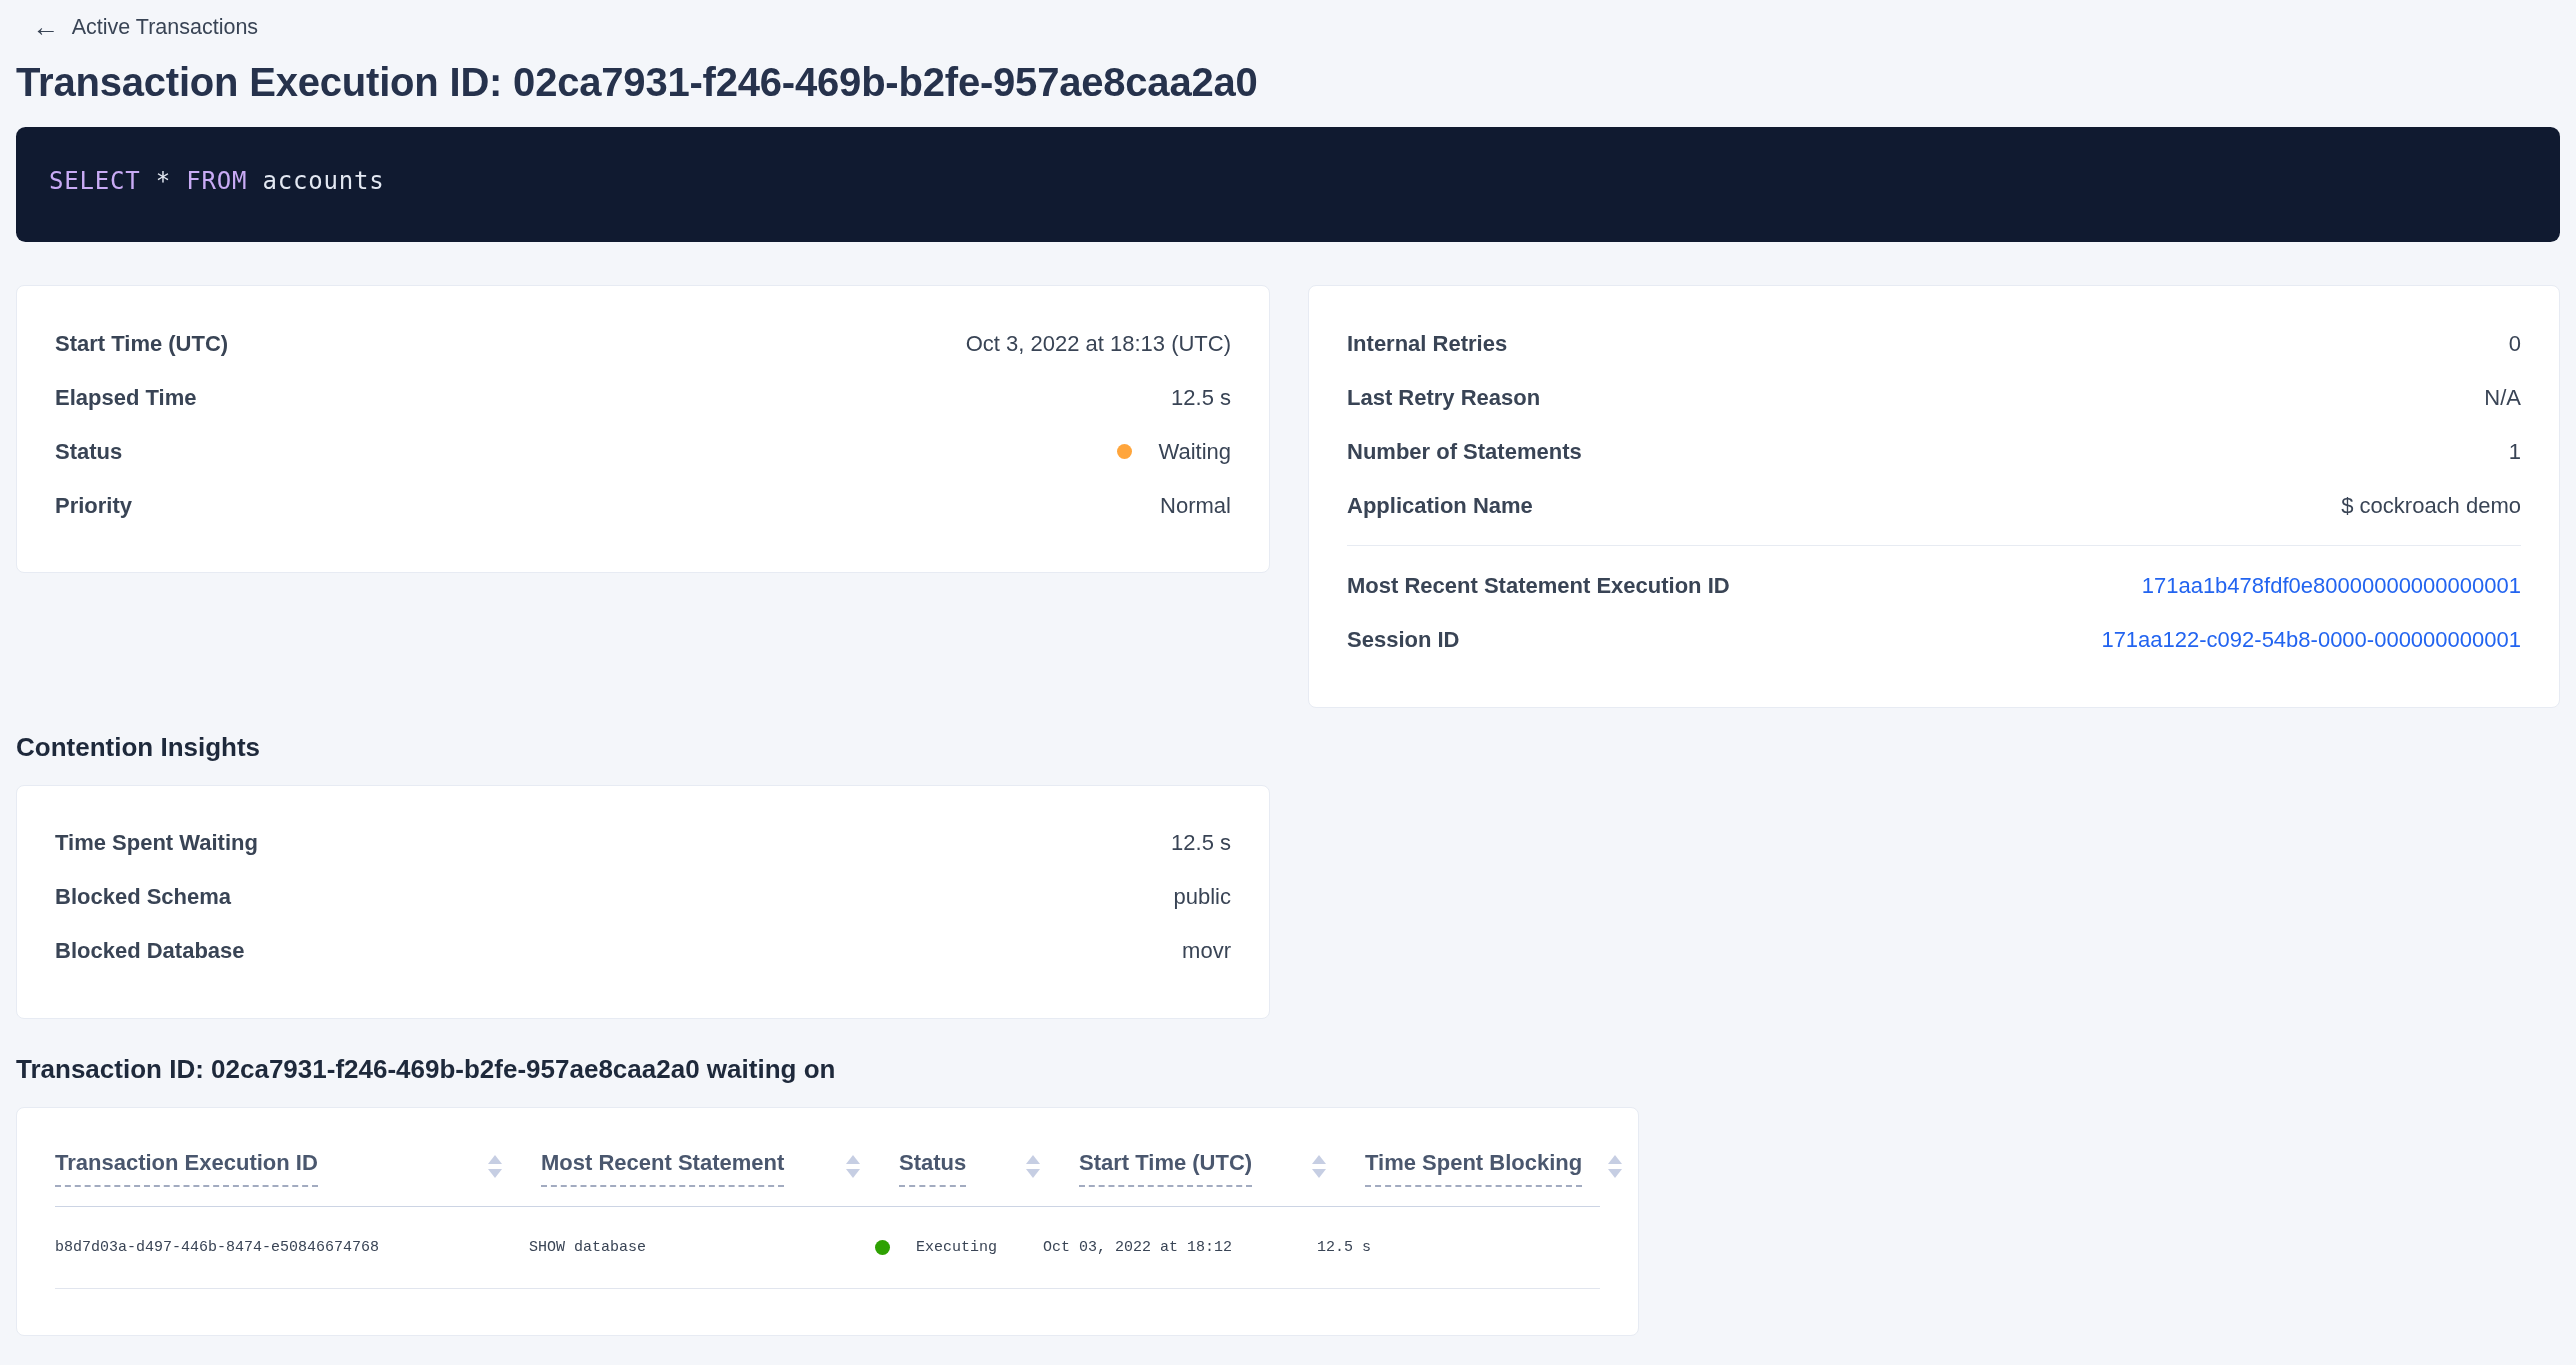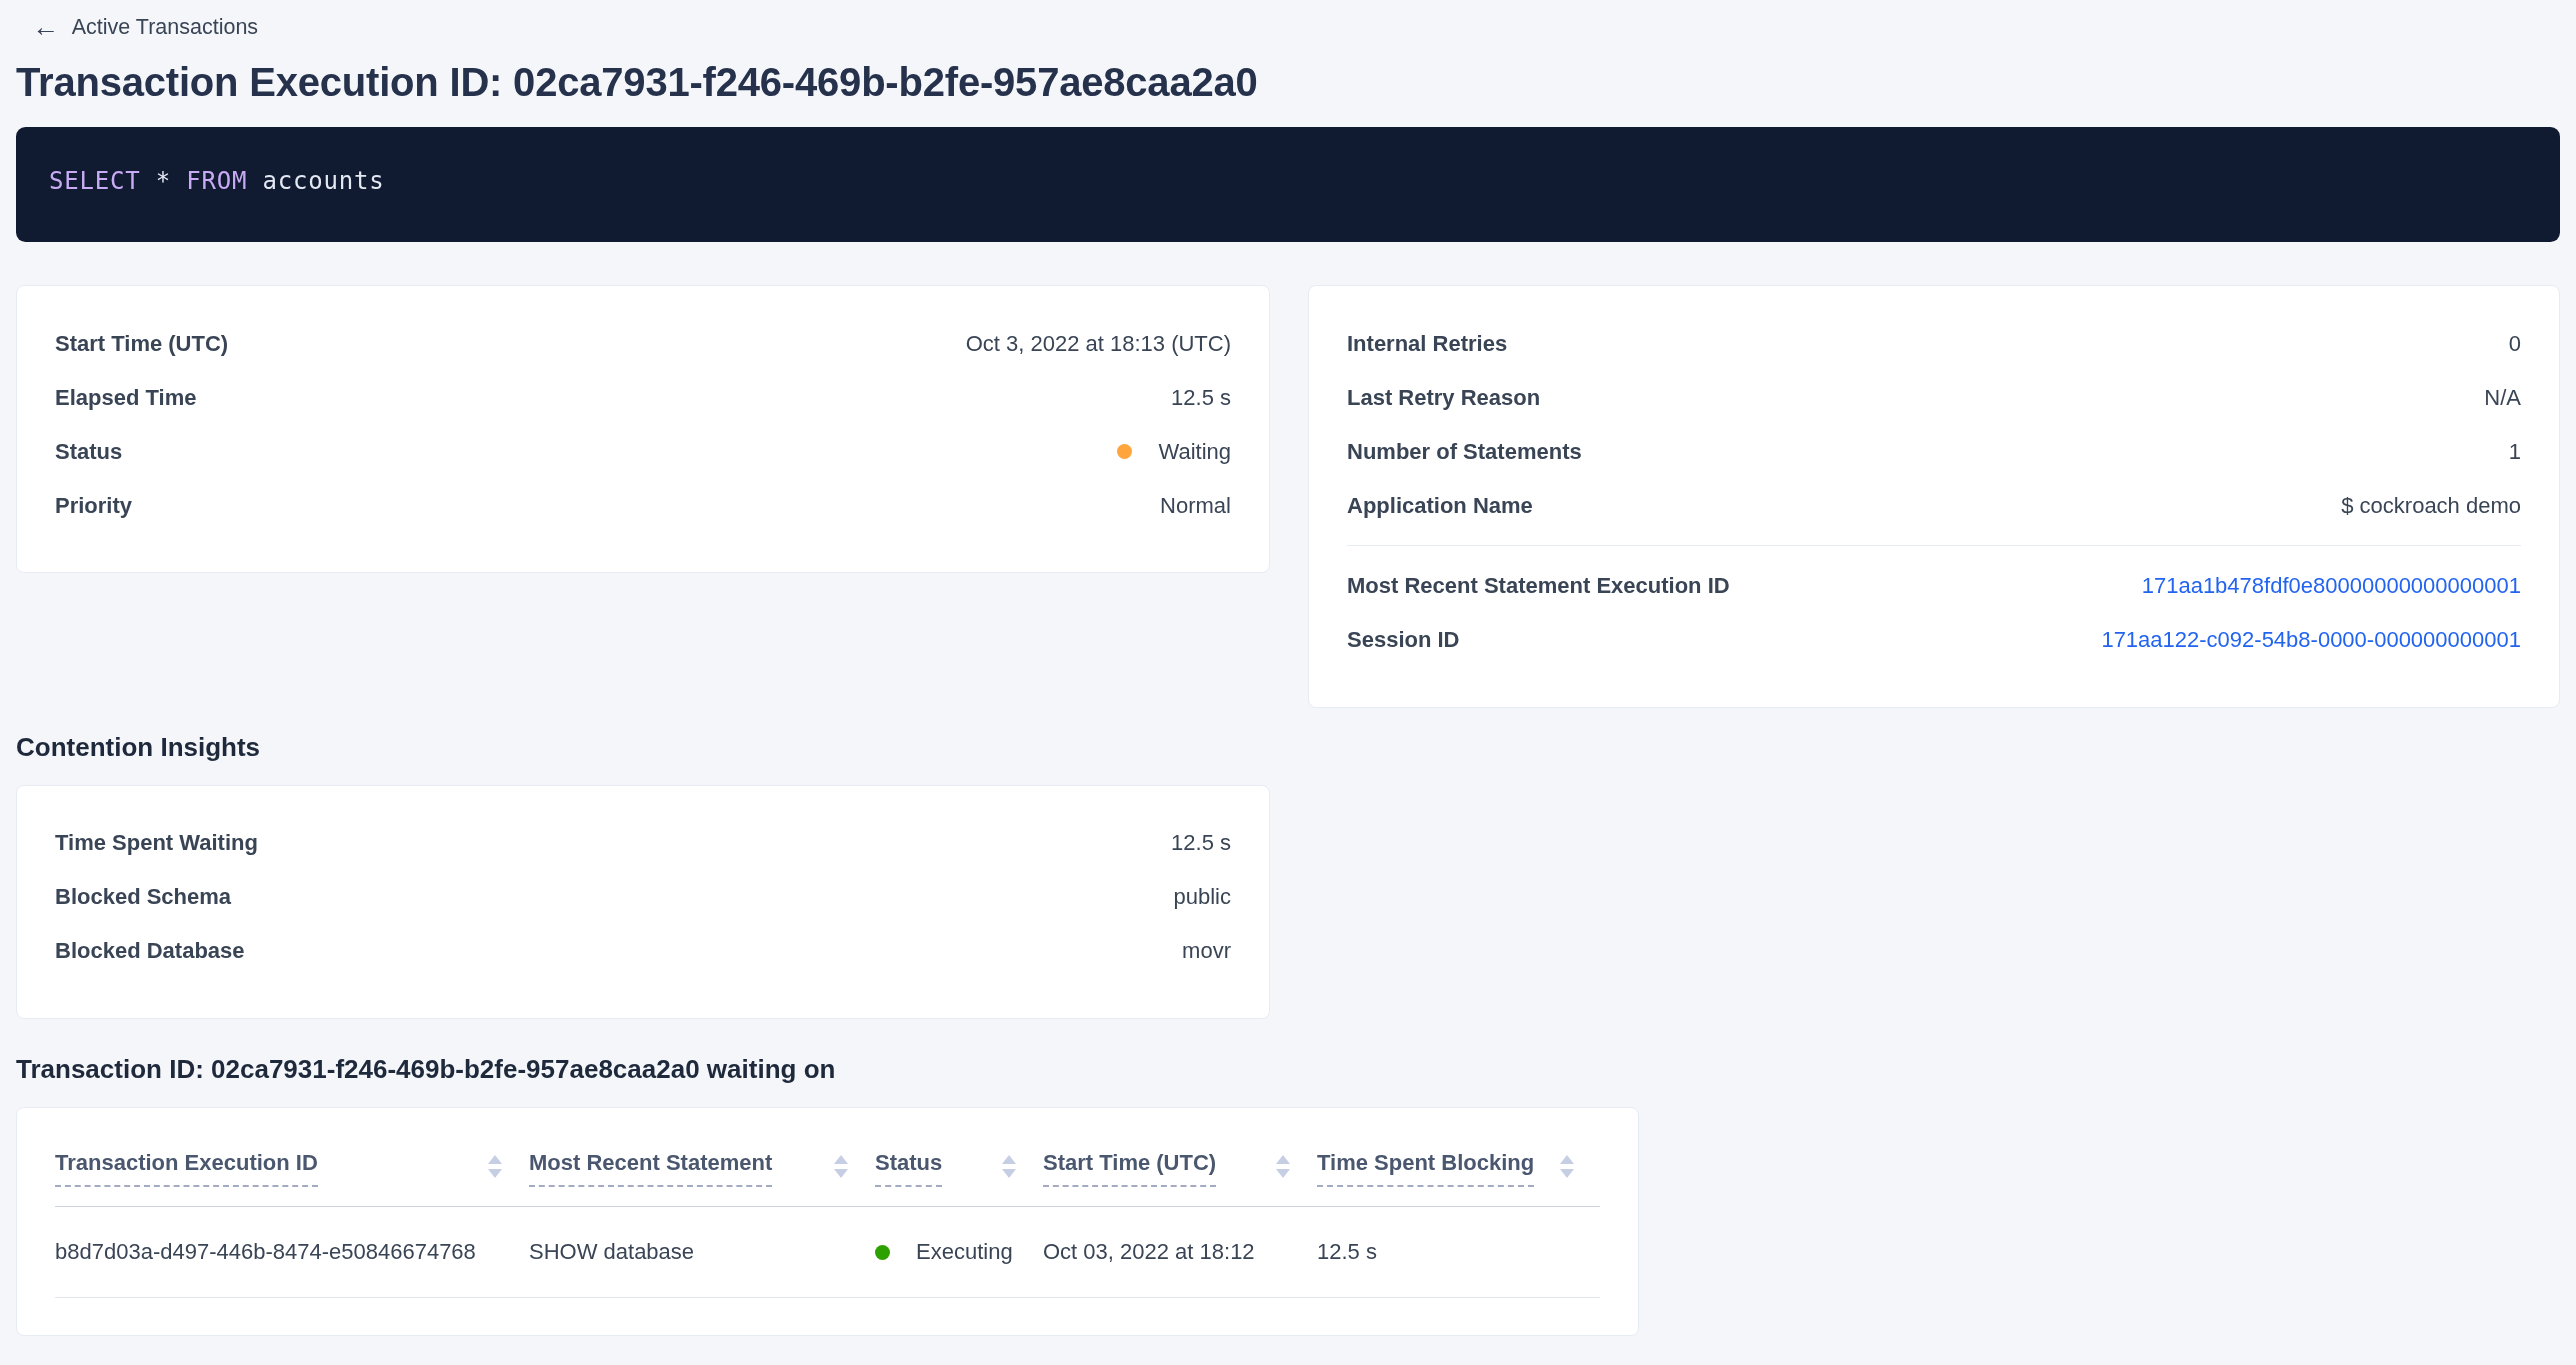--- a/index.html
+++ b/index.html
@@ -85,44 +85,44 @@
   .table-card {
     margin-top: 22px;
     width: 1623px; height: 229px;
     background: #ffffff;
     border: 1.6px solid #e7ebf3;
     border-radius: 8px;
     padding: 0 38px;
     overflow: hidden;
   }
   .tgrid { display: grid; grid-template-columns: 474px 346px 168px 274px 284px; }
-  .thead { padding-top: 41px; border-bottom: 1.6px solid #ccd4e4; }
+  .thead { padding-top: 41px; border-bottom: 1.6px solid #ccd4e4; gap: 12px; }
   .th {
     display: flex; align-items: flex-start; justify-content: space-between;
     padding-right: 27px; padding-bottom: 19px;
     cursor: pointer;
   }
   .th-label {
     display: inline-block;
     font-size: 22px; font-weight: 700; color: #4a576e;
     padding-bottom: 9.5px;
     border-bottom: 2.4px dashed #a2abc0;
     line-height: 27px;
   }
   .sort-icon { display: inline-flex; flex-direction: column; gap: 4.8px; margin-top: 6.4px; }
   .tri-up, .tri-down { width: 0; height: 0; border-left: 7.2px solid transparent; border-right: 7.2px solid transparent; }
   .tri-up { border-bottom: 9.5px solid #c6cee3; }
   .tri-down { border-top: 9.5px solid #c6cee3; }
 
   .trow { border-bottom: 1.6px solid #e1e5ee; }
   .td {
-    font-size: 22px; color: #394455;
+    font-size: 15px; color: #394455;
     padding: 32px 27px 32px 0;
     display: flex; align-items: center;
-    white-space: nowrap; overflow: hidden;
+    white-space: nowrap; overflow: hidden; font-family: Liberation Mono, monospace;
   }
 </style>
 </head>
 <body>
 
 <div class="page">
 
   <a class="breadcrumb">
     <span class="back-arrow">←</span>
     <span>Active Transactions</span>

